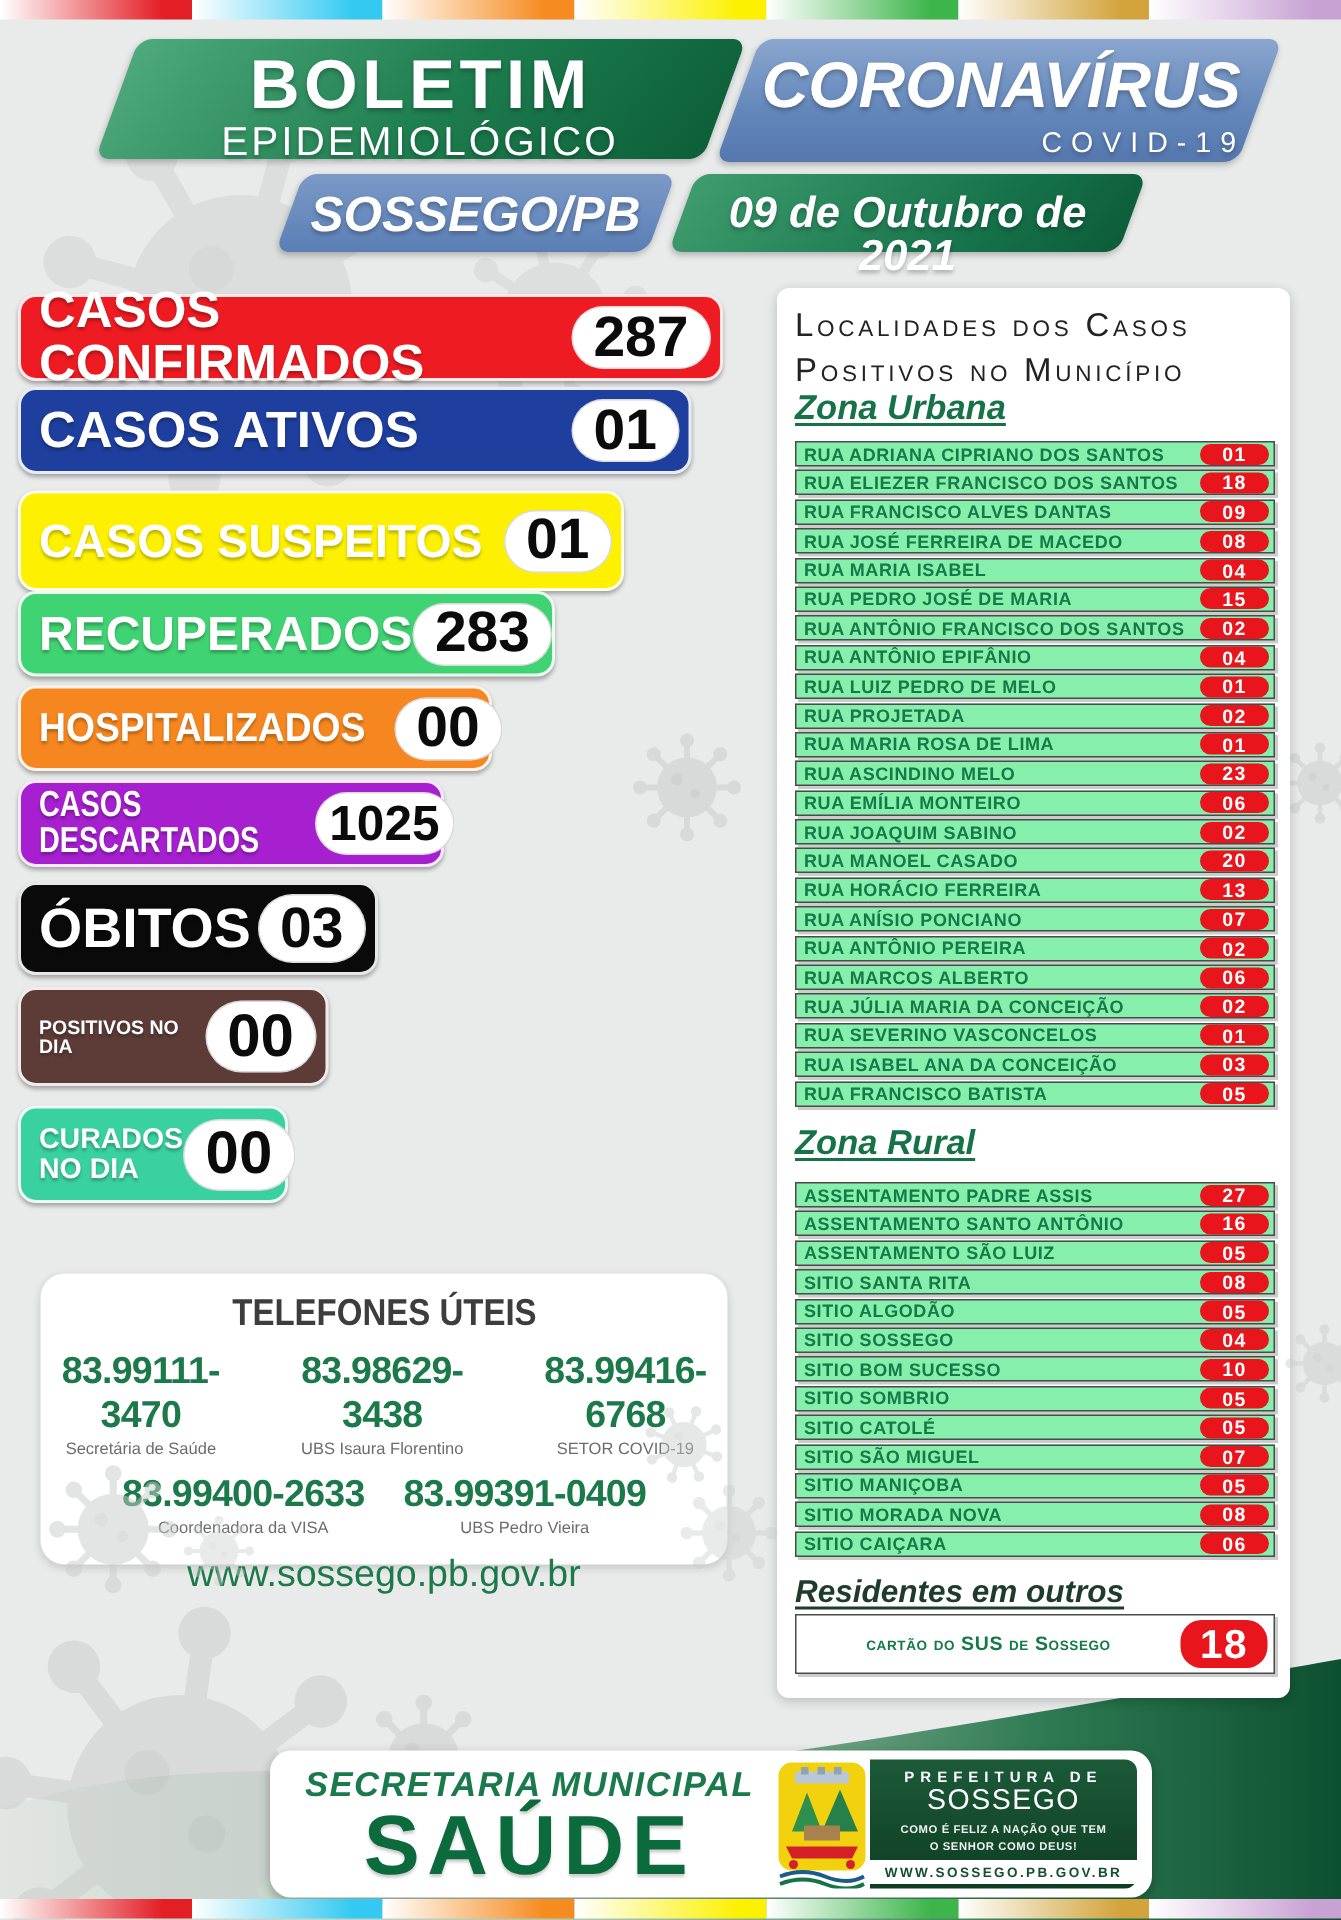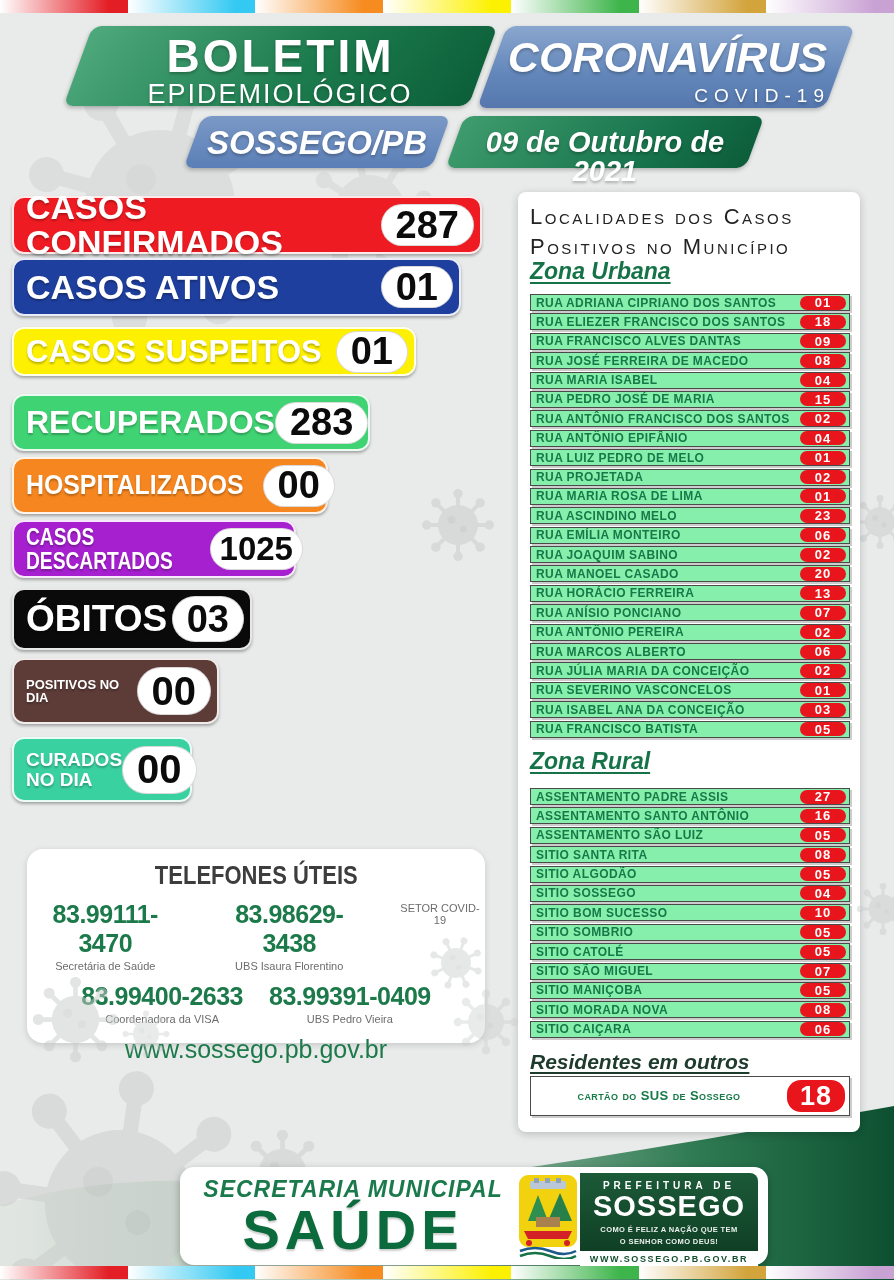--- a/index.html
+++ b/index.html
@@ -42,21 +42,21 @@
         padding:0 6px 0 12px;}
   .stat .lbl{color:#fff;font-weight:bold;line-height:1.02;letter-spacing:0px;
              text-shadow:0 2px 2px rgba(0,0,0,.25);transform-origin:left center;}
   .stat .pill{margin-left:auto;background:#fff;color:#0b0b0b;font-weight:bold;
               border-radius:999px;display:flex;align-items:center;justify-content:center;
               box-shadow:inset 0 0 0 1px rgba(0,0,0,.15);}
   .stat:nth-of-type(1){left:12px;top:196px;width:470px;height:58px;}
   .stat:nth-of-type(1) .lbl{font-size:34px;}
   .stat:nth-of-type(2){left:12px;top:258px;width:449px;height:58px;}
   .stat:nth-of-type(2) .lbl{font-size:34px;}
-  .stat:nth-of-type(3){left:12px;top:327px;width:404px;height:49px;}
+  .stat:nth-of-type(3){left:12px;top:327px;width:404px;height:67px;}
   .stat:nth-of-type(3) .lbl{font-size:31px;}
   .stat:nth-of-type(4){left:12px;top:394px;width:358px;height:57px;}
   .stat:nth-of-type(4) .lbl{font-size:32px;}
   .stat:nth-of-type(5){left:12px;top:457px;width:316px;height:57px;}
   .stat:nth-of-type(5) .lbl{font-size:27px;transform:scaleX(.92);}
   .stat:nth-of-type(6){left:12px;top:520px;width:284px;height:58px;}
   .stat:nth-of-type(6) .lbl{font-size:24px;transform:scaleX(.8);}
   .stat:nth-of-type(7){left:12px;top:588px;width:240px;height:62px;}
   .stat:nth-of-type(7) .lbl{font-size:37px;}
   .stat:nth-of-type(8){left:12px;top:658px;width:207px;height:66px;}
@@ -117,21 +117,21 @@
   .f-left{flex:1;text-align:center;}
   .f-dept1{color:#1b7a4b;font-style:italic;font-weight:bold;font-size:23px;letter-spacing:1px;}
   .f-dept2{color:#0c6b3d;font-weight:bold;font-size:56px;letter-spacing:5px;line-height:.95;
            text-shadow:0 2px 2px rgba(0,0,0,.2);}
   .f-logo{display:flex;align-items:stretch;height:86px;}
   .crest{width:64px;height:86px;flex:none;}
   .gov{width:178px;background:linear-gradient(180deg,#1c5a38 0%,#0e3d23 100%);
        border-radius:0 8px 8px 0;display:flex;flex-direction:column;align-items:center;
        justify-content:flex-start;padding-top:7px;box-sizing:border-box;}
   .gov .g1{color:#fff;font-size:10px;letter-spacing:4px;font-weight:bold;}
-  .gov .g2{color:#fff;font-size:29px;font-weight:bold;letter-spacing:1px;line-height:1.05;}
+  .gov .g2{color:#fff;font-size:19px;font-weight:normal;letter-spacing:1px;line-height:1.05;}
   .gov .g3{color:#fff;opacity:.92;font-size:7.5px;font-weight:bold;text-align:center;
            line-height:1.5;margin-top:3px;letter-spacing:.4px;}
   .gov .g4{margin-top:4px;background:#fff;color:#14502f;font-size:9px;font-weight:bold;
            letter-spacing:1.6px;width:100%;text-align:center;padding:3px 0;box-sizing:border-box;}
 </style>
 </head>
 <body>
 
 <div id="canvas">
 
@@ -270,20 +270,21 @@
           <div class="num">83.99111-3470</div>
           <div class="cap">Secretária de Saúde</div>
         </div>
 
         <div class="ph">
           <div class="num">83.98629-3438</div>
           <div class="cap">UBS Isaura Florentino</div>
         </div>
 
         <div class="ph">
+          <div class="num">83.99416-6768</div>
           <div class="cap">SETOR COVID-19</div>
         </div>
       </div>
     <div class="phrow">
 
         <div class="ph">
           <div class="num">83.99400-2633</div>
           <div class="cap">Coordenadora da VISA</div>
         </div>
 

